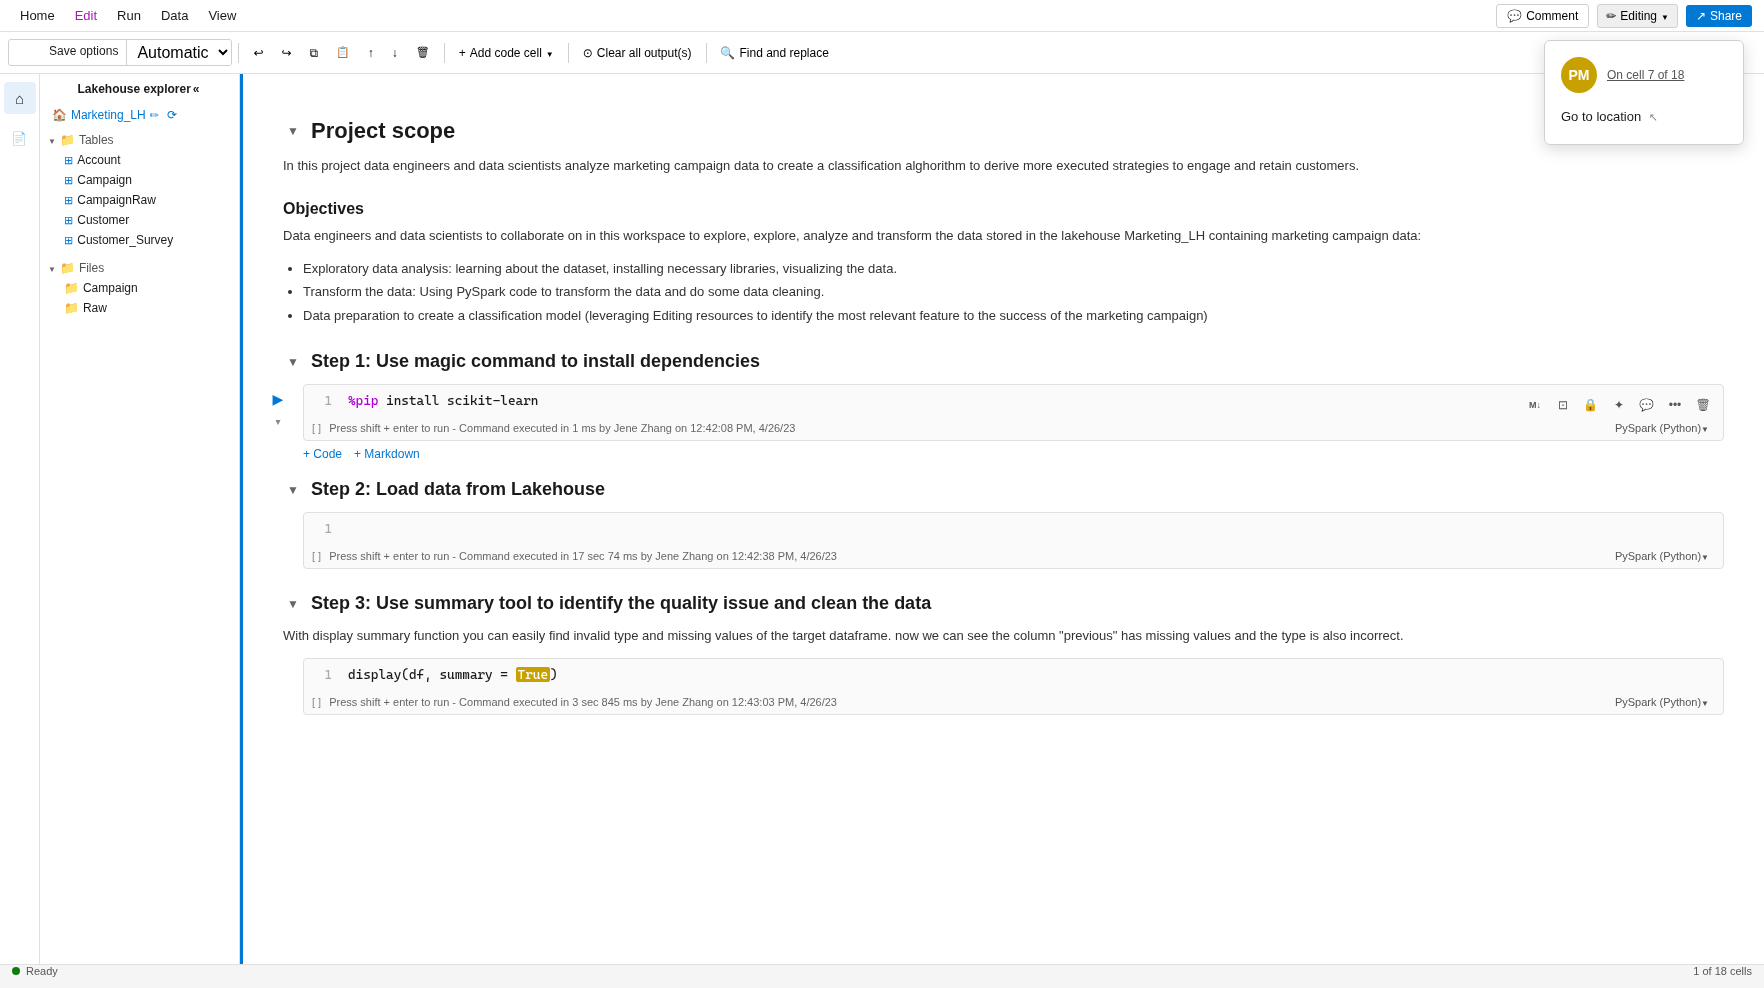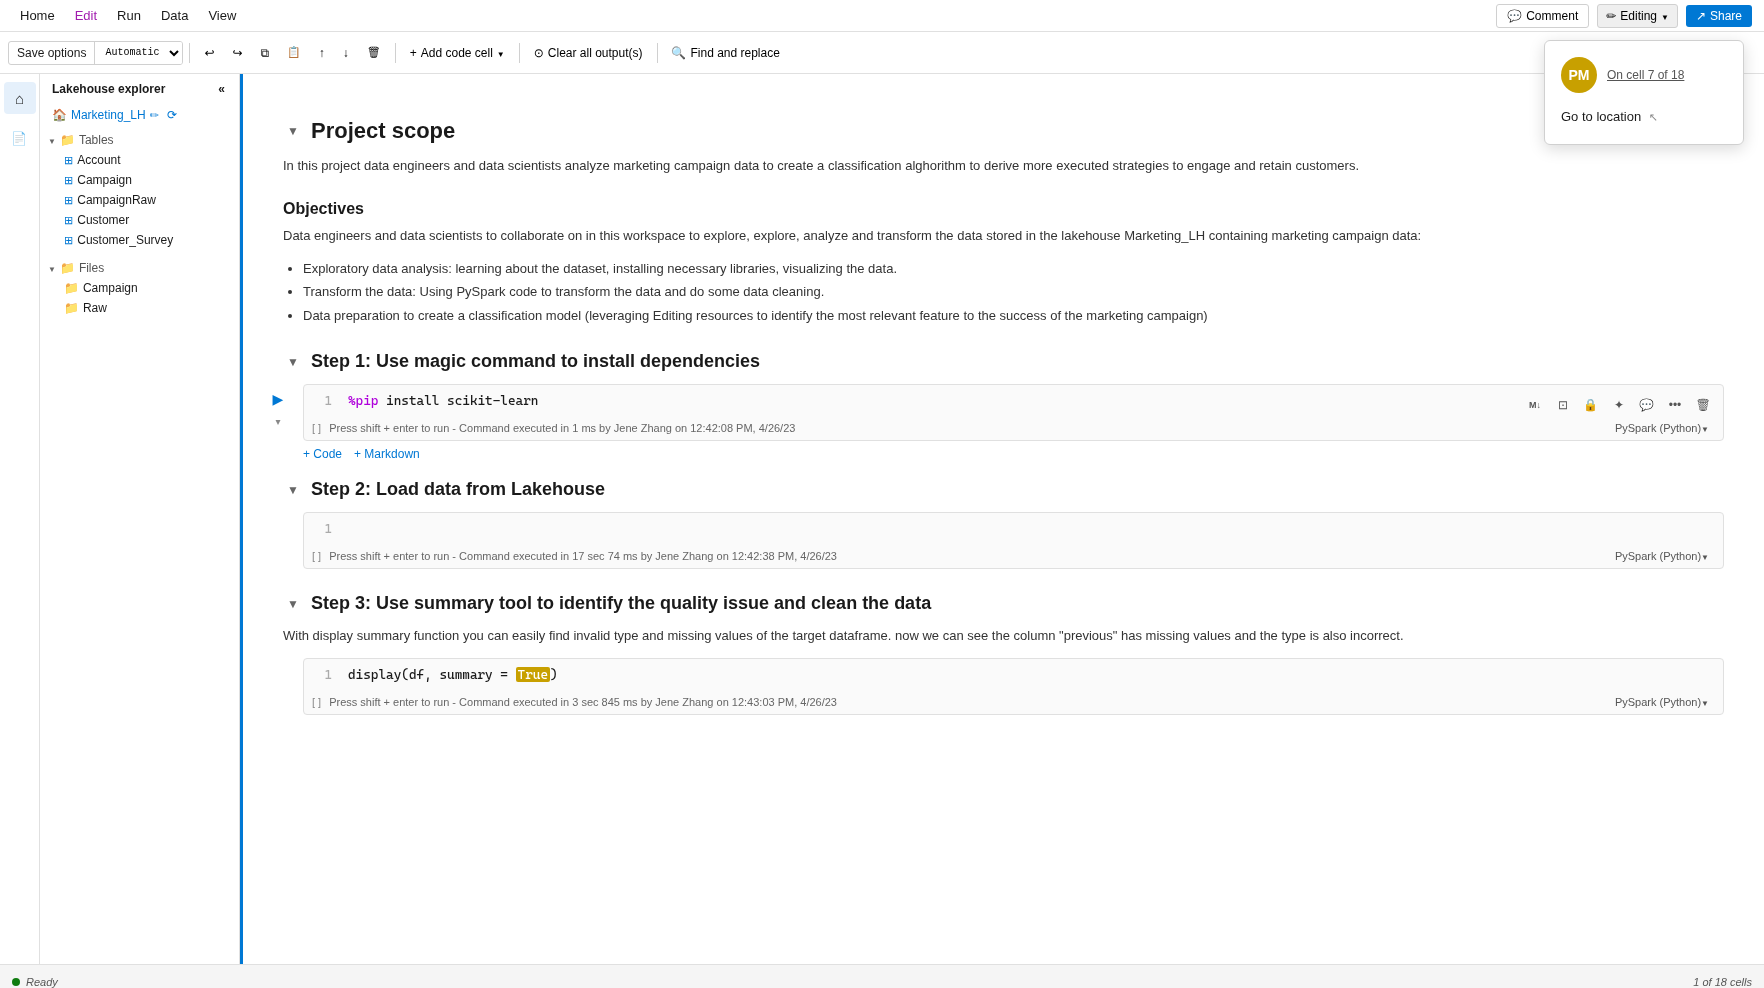--- a/index.html
+++ b/index.html
@@ -21,26 +21,26 @@
       display: flex; align-items: center; height: 42px;
       background: #fff; border-bottom: 1px solid #e0e0e0;
       padding: 0 8px; gap: 2px;
     }
     .toolbar-btn {
       display: flex; align-items: center; gap: 4px;
       padding: 4px 8px; cursor: pointer; border-radius: 3px; font-size: 12px; border: none; background: transparent;
     }
     .toolbar-divider { width: 1px; height: 20px; background: #d0d0d0; margin: 0 4px; }
     .save-options-group {
-      display: flex; border: 1px solid #d0d0d0; border-radius: 3px; overflow: hidden;
+      display: flex; border: 1px solid #d0d0d0; border-radius: 3px; overflow: hidden; padding-left: 32px;
     }
     .save-options-label { padding: 4px 8px; font-size: 12px; }
     .save-options-select {
-      padding: 3px 6px; font-size: 10px; border: none; border-left: 1px solid #d0d0d0;
-      background: #fff; cursor: pointer; outline: none; font-family: Liberation Mono, monospace;
+      padding: 3px 6px; font-size: 16px; border: none; border-left: 1px solid #d0d0d0;
+      background: #fff; cursor: pointer; outline: none;
     }
     .top-right-actions {
       margin-left: auto; display: flex; align-items: center; gap: 8px;
     }
     .editing-btn {
       display: flex; align-items: center; gap: 4px; padding: 4px 8px;
       border: 1px solid #d0d0d0; border-radius: 3px; cursor: pointer; font-size: 12px;
     }
     .comment-btn {
       display: flex; align-items: center; gap: 4px; padding: 4px 10px;
@@ -66,21 +66,21 @@
       width: 40px; border-right: 1px solid #e0e0e0;
       display: flex; flex-direction: column; align-items: center;
       padding: 8px 0; gap: 8px; flex-shrink: 0;
     }
     .sidebar-icon-btn {
       width: 32px; height: 32px; display: flex; align-items: center; justify-content: center;
       cursor: pointer; border-radius: 4px;
     }
     .sidebar-icon-btn.active { background: #e5f0fb; }
     .sidebar-header {
-      display: flex; align-items: center; justify-content: space-between;
+      display: flex; align-items: center; justify-content: center;
       padding: 6px 12px; font-size: 12px; font-weight: 600;
     }
     .sidebar-header-actions { display: flex; gap: 4px; }
     .sidebar-header-btn { cursor: pointer; padding: 2px; border-radius: 2px; }
     .lakehouse-name {
       display: flex; align-items: center; gap: 4px;
       padding: 4px 12px; font-size: 12px; color: #0078d4; cursor: pointer;
     }
     .tree-section { padding: 4px 0; }
     .tree-group-label {
@@ -184,22 +184,22 @@
     }
     .popup-header { display: flex; align-items: center; gap: 10px; margin-bottom: 12px; }
     .popup-info { font-size: 12px; color: #555; text-decoration: underline; }
     .popup-goto {
       font-size: 13px; color: #1a1a1a; cursor: pointer; padding: 4px 0;
     }
 
     
     .status-bar {
       height: 24px; background: #f5f5f5; border-top: 1px solid #e0e0e0;
-      display: flex; align-items: flex-end; padding: 0 12px; font-size: 11px;
-      color: #555; justify-content: space-between; font-style: italic;
+      display: flex; align-items: flex-start; padding: 0 12px; font-size: 11px;
+      color: #555; justify-content: space-between;
     }
     .status-left { display: flex; align-items: center; gap: 6px; }
     .status-dot { width: 8px; height: 8px; border-radius: 50%; background: #107c10; }
 
     
     .chevron-down::before { content: '▼'; font-size: 8px; }
 
     
     .icon-undo::before { content: '↩'; }
     .icon-redo::before { content: '↪'; }

